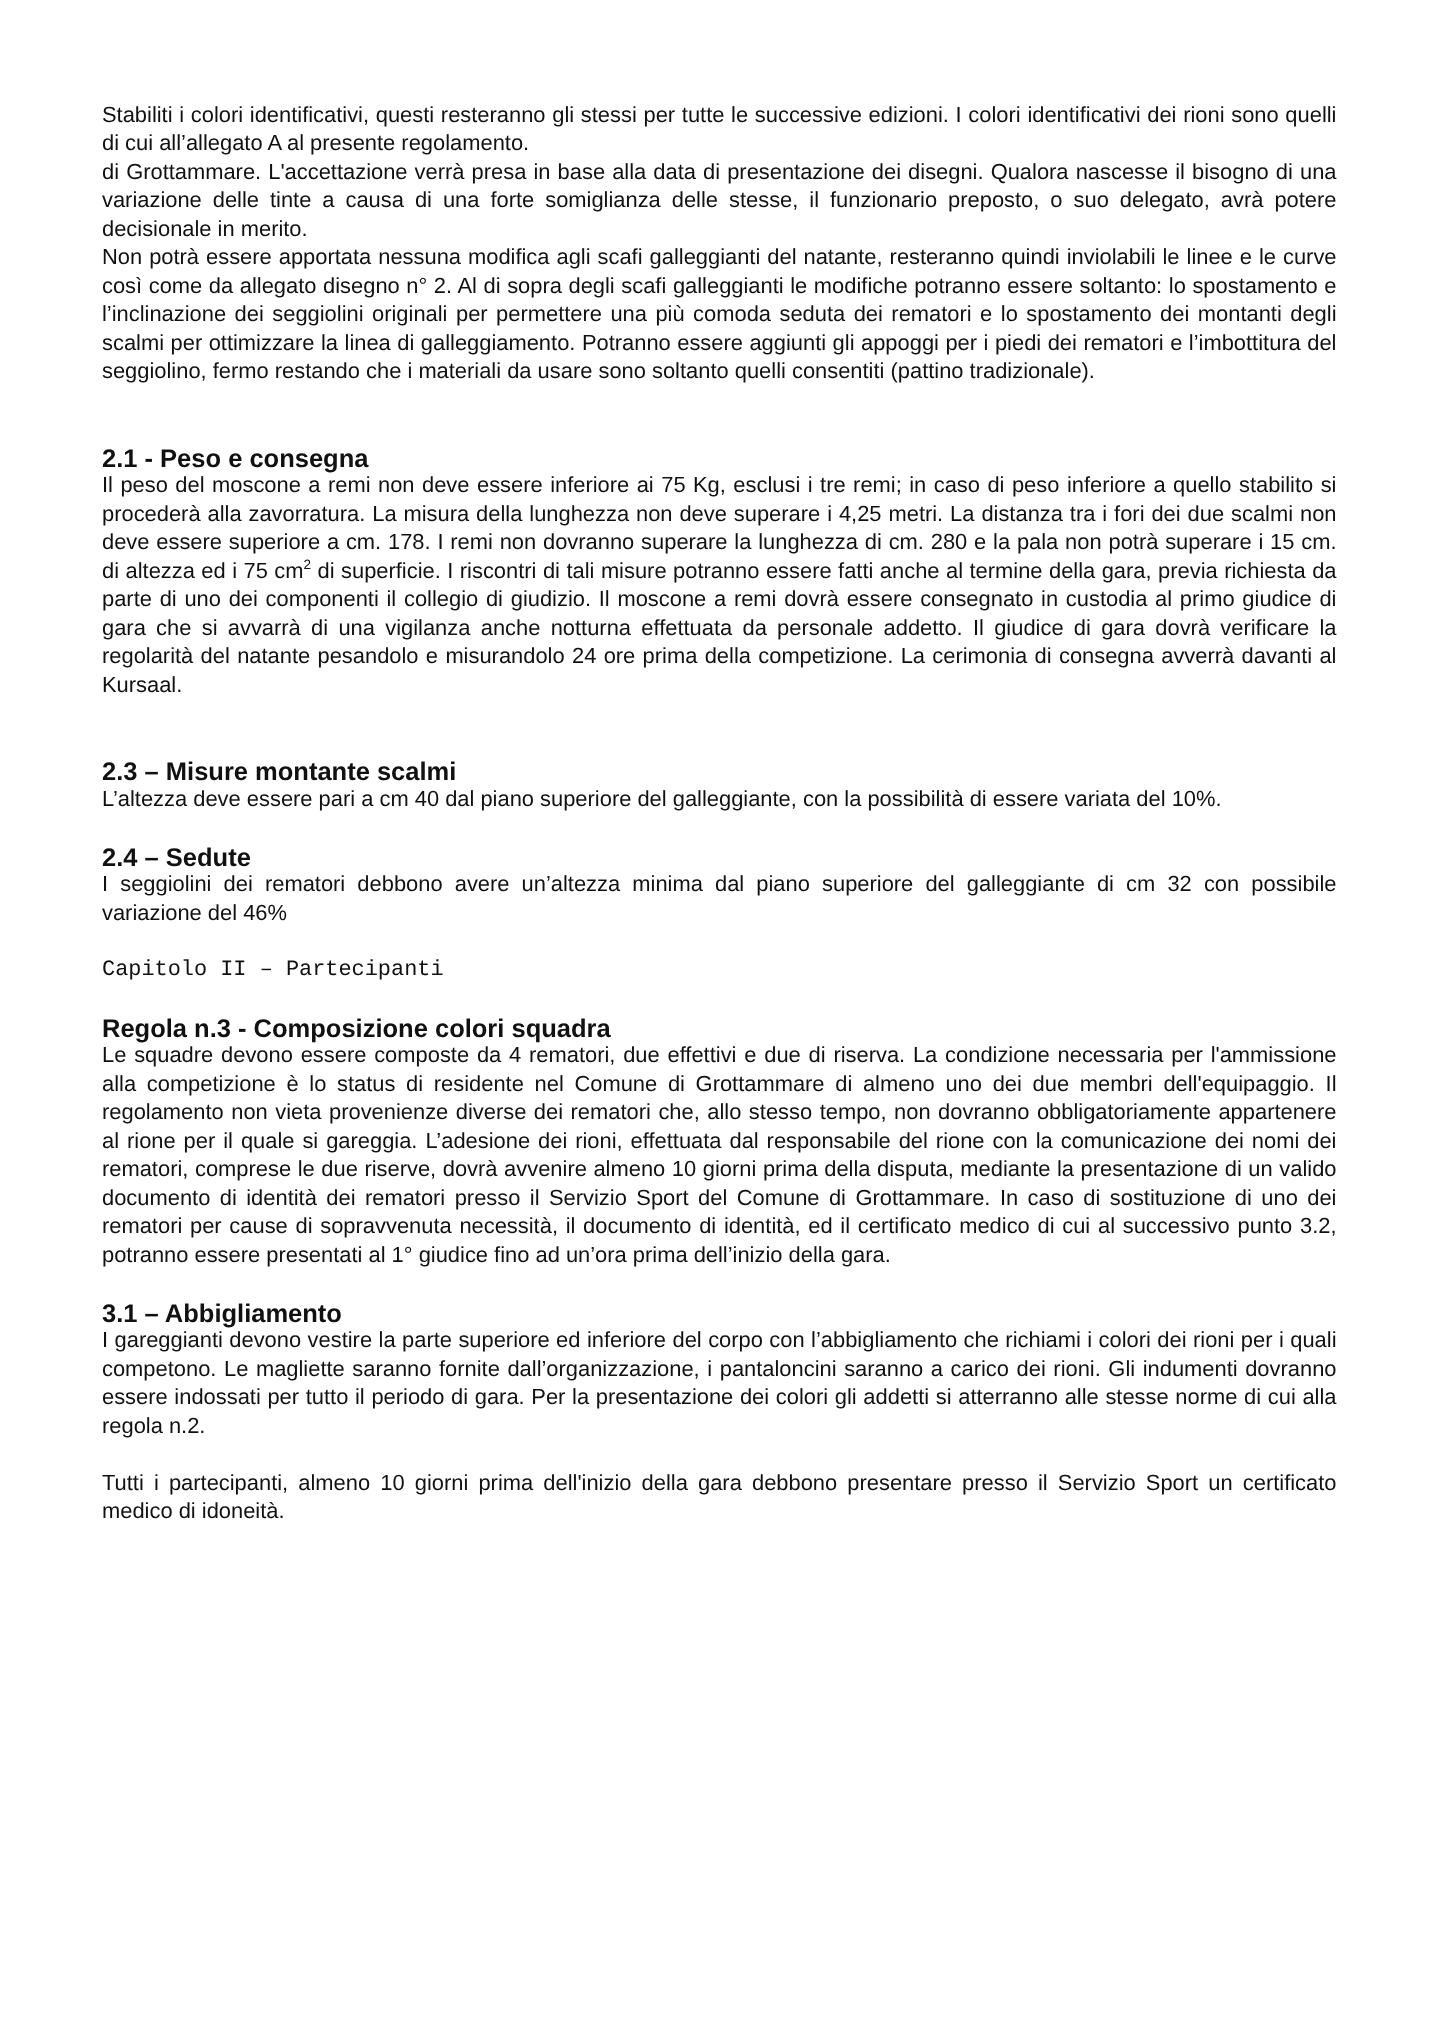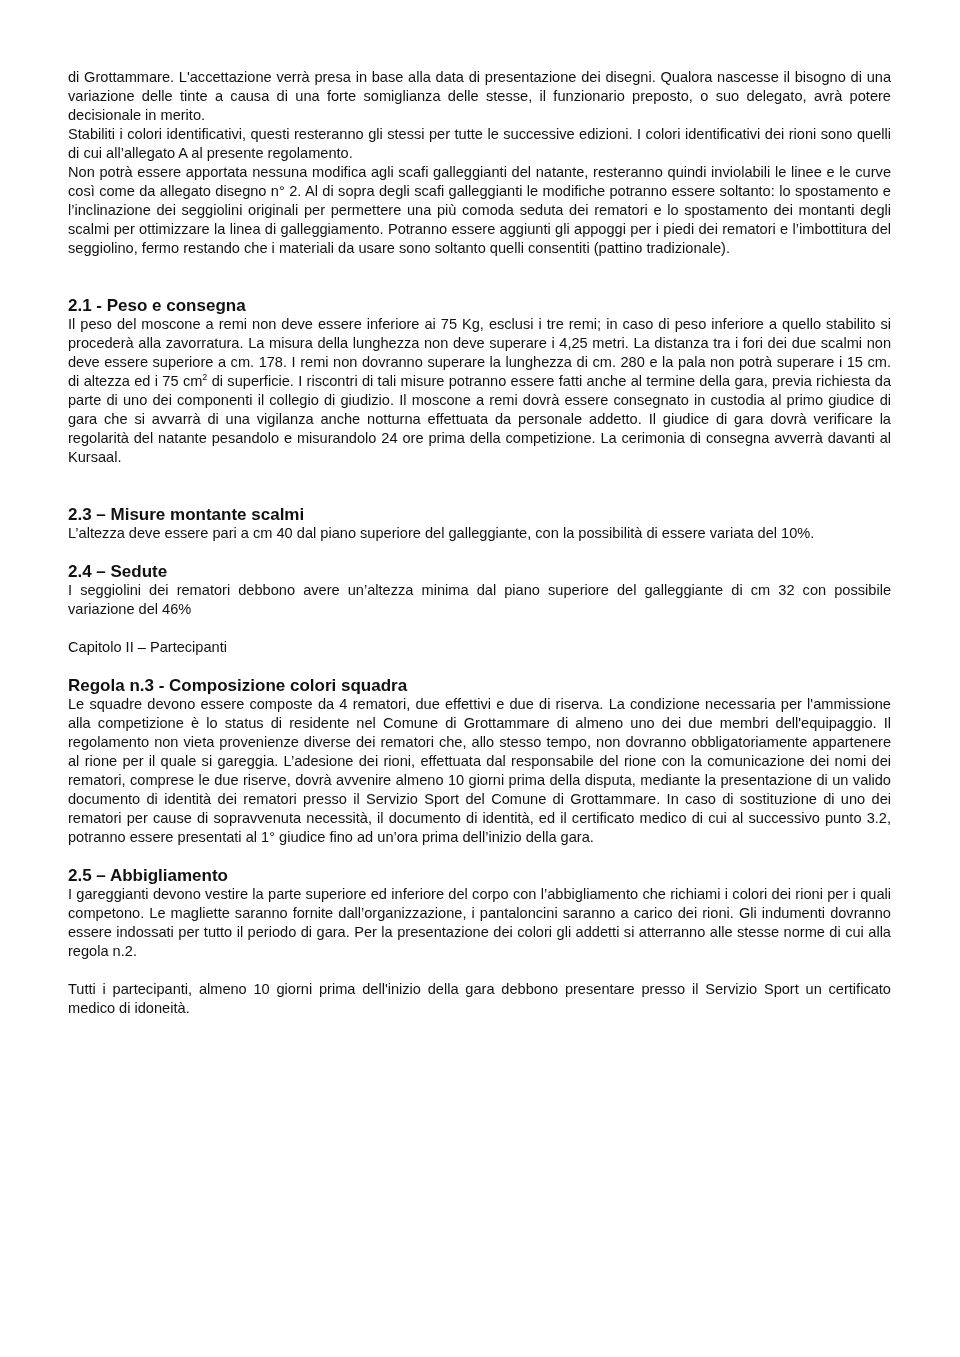--- a/index.html
+++ b/index.html
@@ -17,31 +17,31 @@
   .page p { margin: 0; text-align: justify; }
   .page p.last { text-align-last: left; }
   .gap-big { height: 38px; }
   .gap { height: 19px; }
   h3 {
     margin: 0;
     font-size: 17px;
     line-height: 19px;
     font-weight: bold;
   }
-  .center { text-align: left; }
+  .center { text-align: left; font-family: Liberation Mono, monospace; }
   sup { font-size: 9px; line-height: 0; vertical-align: 6px; }
   .dot { height: 19px; }
 </style>
 </head>
 <body>
 
 <div class="page">
 
+  <p class="last">Stabiliti i colori identificativi, questi resteranno gli stessi per tutte le successive edizioni. I colori identificativi dei rioni sono quelli di cui all’allegato A al presente regolamento.</p>
   <p class="last">di Grottammare. L'accettazione verrà presa in base alla data di presentazione dei disegni. Qualora nascesse il bisogno di una variazione delle tinte a causa di una forte somiglianza delle stesse, il funzionario preposto, o suo delegato, avrà potere decisionale in merito.</p>
-  <p class="last">Stabiliti i colori identificativi, questi resteranno gli stessi per tutte le successive edizioni. I colori identificativi dei rioni sono quelli di cui all’allegato A al presente regolamento.</p>
   <p class="last">Non potrà essere apportata nessuna modifica agli scafi galleggianti del natante, resteranno quindi inviolabili le linee e le curve così come da allegato disegno n° 2. Al di sopra degli scafi galleggianti le modifiche potranno essere soltanto: lo spostamento e l’inclinazione dei seggiolini originali per permettere una più comoda seduta dei rematori e lo spostamento dei montanti degli scalmi per ottimizzare la linea di galleggiamento. Potranno essere aggiunti gli appoggi per i piedi dei rematori e l’imbottitura del seggiolino, fermo restando che i materiali da usare sono soltanto quelli consentiti (pattino tradizionale).</p>
 
   <div class="gap-big"></div>
 
   <section>
     <h3>2.1 - Peso e consegna</h3>
     <p class="last"><span>Il peso del moscone a remi non deve essere inferiore ai 75 Kg, esclusi i tre remi; in caso di peso inferiore a quello stabilito si procederà alla zavorratura. La misura della lunghezza non deve superare i 4,25 metri. La distanza tra i fori dei due scalmi non deve essere superiore a cm. 178. I remi non dovranno superare la lunghezza di cm. 280 e la pala non potrà superare i 15 cm. di altezza ed i 75 cm</span><sup>2</sup><span> di superficie. I riscontri di tali misure potranno essere fatti anche al termine della gara, previa richiesta da parte di uno dei componenti il collegio di giudizio. Il moscone a remi dovrà essere consegnato in custodia al primo giudice di gara che si avvarrà di una vigilanza anche notturna effettuata da personale addetto. Il giudice di gara dovrà verificare la regolarità del natante pesandolo e misurandolo 24 ore prima della competizione. La cerimonia di consegna avverrà davanti al Kursaal.</span></p>
   </section>
 
   <div class="gap"></div>
@@ -68,21 +68,21 @@
   <div class="gap"></div>
 
   <section>
     <h3>Regola n.3 - Composizione colori squadra</h3>
     <p class="last">Le squadre devono essere composte da 4 rematori, due effettivi e due di riserva. La condizione necessaria per l'ammissione alla competizione è lo status di residente nel Comune di Grottammare di almeno uno dei due membri dell'equipaggio. Il regolamento non vieta provenienze diverse dei rematori che, allo stesso tempo, non dovranno obbligatoriamente appartenere al rione per il quale si gareggia. L’adesione dei rioni, effettuata dal responsabile del rione con la comunicazione dei nomi dei rematori, comprese le due riserve, dovrà avvenire almeno 10  giorni prima della disputa, mediante la presentazione di un valido documento di identità dei rematori presso il Servizio Sport del Comune di Grottammare. In caso di sostituzione di uno dei rematori per cause di sopravvenuta necessità, il documento di identità, ed il certificato medico di cui al successivo punto 3.2, potranno essere presentati al 1° giudice fino ad un’ora prima dell’inizio della gara.</p>
   </section>
 
   <div class="gap"></div>
 
   <section>
-    <h3>2.5 – Abbigliamento</h3>
+    <h3>3.1 – Abbigliamento</h3>
     <p class="last">I gareggianti devono vestire la parte superiore ed inferiore del corpo con l’abbigliamento che richiami i colori dei rioni per i quali competono. Le magliette saranno fornite dall’organizzazione, i pantaloncini saranno a carico dei rioni. Gli indumenti dovranno essere indossati per tutto il periodo di gara. Per la presentazione dei colori gli addetti si atterranno alle stesse norme di cui alla regola n.2.</p>
   </section>
 
   <div class="gap"></div>
 
   <section>
     <p class="last">Tutti i partecipanti, almeno 10 giorni prima dell'inizio della gara debbono presentare presso il Servizio Sport un certificato medico di idoneità.</p>
   </section>
 
   <div class="gap"></div>

